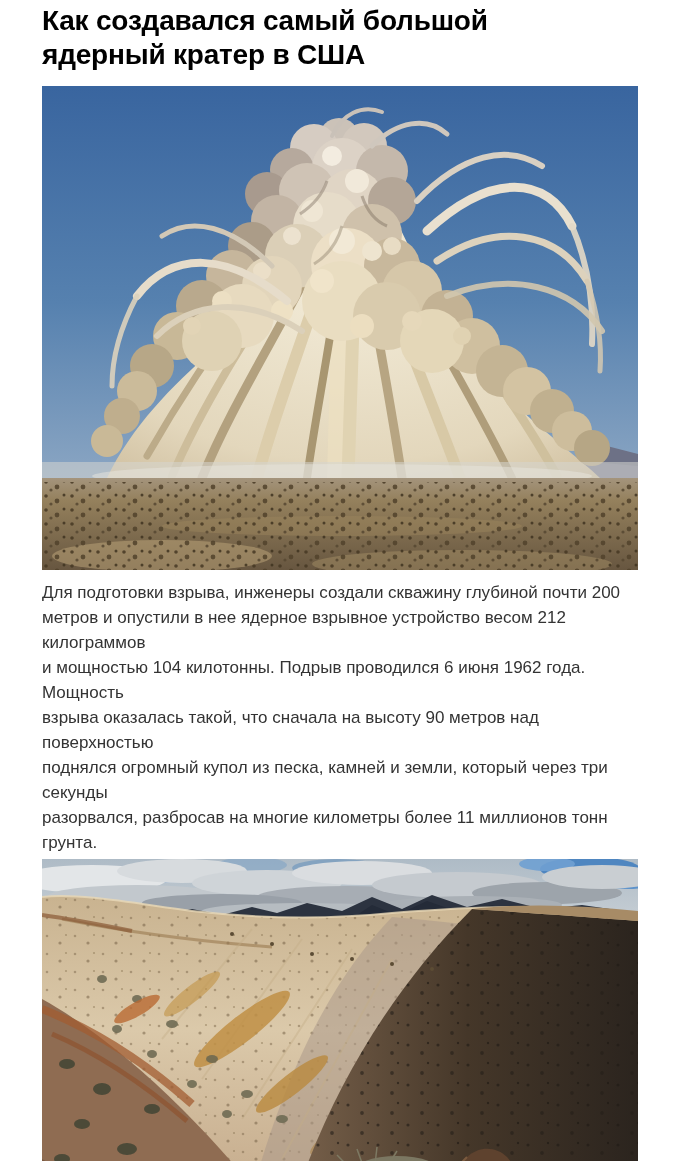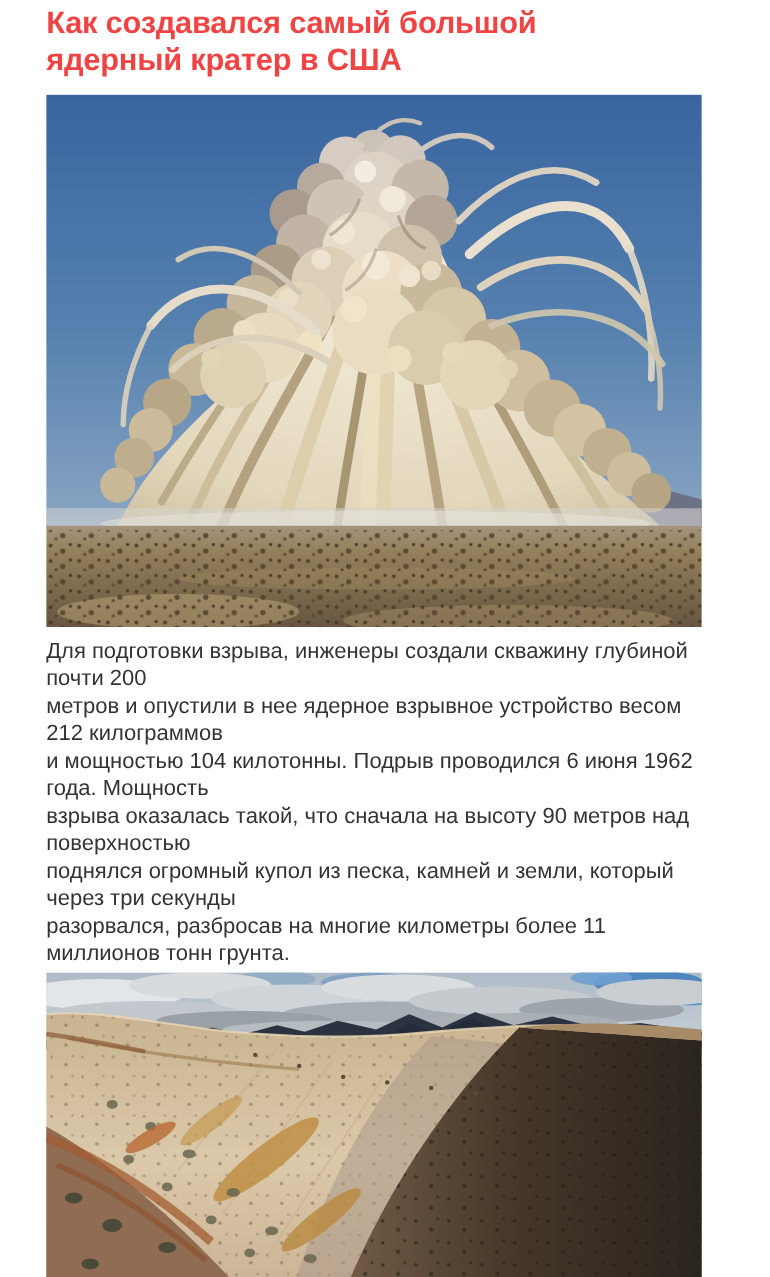--- a/index.html
+++ b/index.html
@@ -5,27 +5,27 @@
   html, body { margin: 0; padding: 0; background: #ffffff; }
   body {
     width: 700px; height: 1161px; overflow: hidden;
     font-family: "Liberation Sans", "DejaVu Sans", sans-serif;
     -webkit-font-smoothing: antialiased;
   }
   .page { padding: 2px 42px 0 42px; }
   h1.article-title {
     margin: 2px 0 14px 0;
     font-size: 28px; line-height: 34px; font-weight: 700;
-    color: #ef4444; white-space: pre-line; letter-spacing: -0.2px;
+    color: #000000; white-space: pre-line; letter-spacing: -0.2px;
   }
   figure.photo { margin: 0 0 10px 0; width: 596px; font-size: 0; }
   figure.photo svg { display: block; }
   p.body-text {
     margin: 8px 0 4px 0; width: 606px;
-    font-size: 20px; line-height: 25px; color: #333333;
+    font-size: 17px; line-height: 25px; color: #333333;
     white-space: pre-line;
   }
 </style>
 </head>
 <body>
 
 <div class="page">
 
   <h1 class="article-title">Как создавался самый большой
 ядерный кратер в США</h1>

